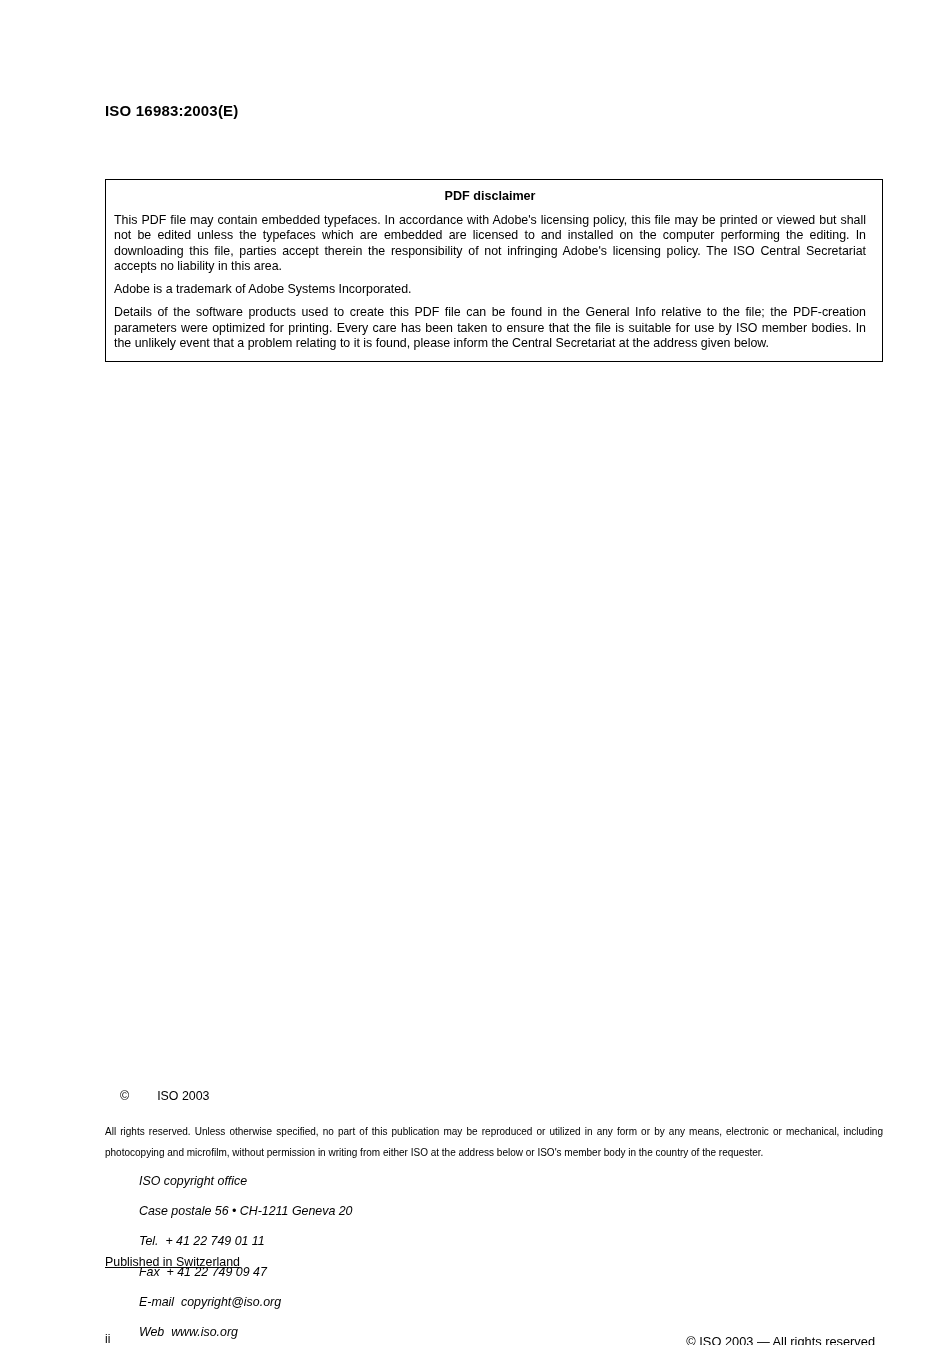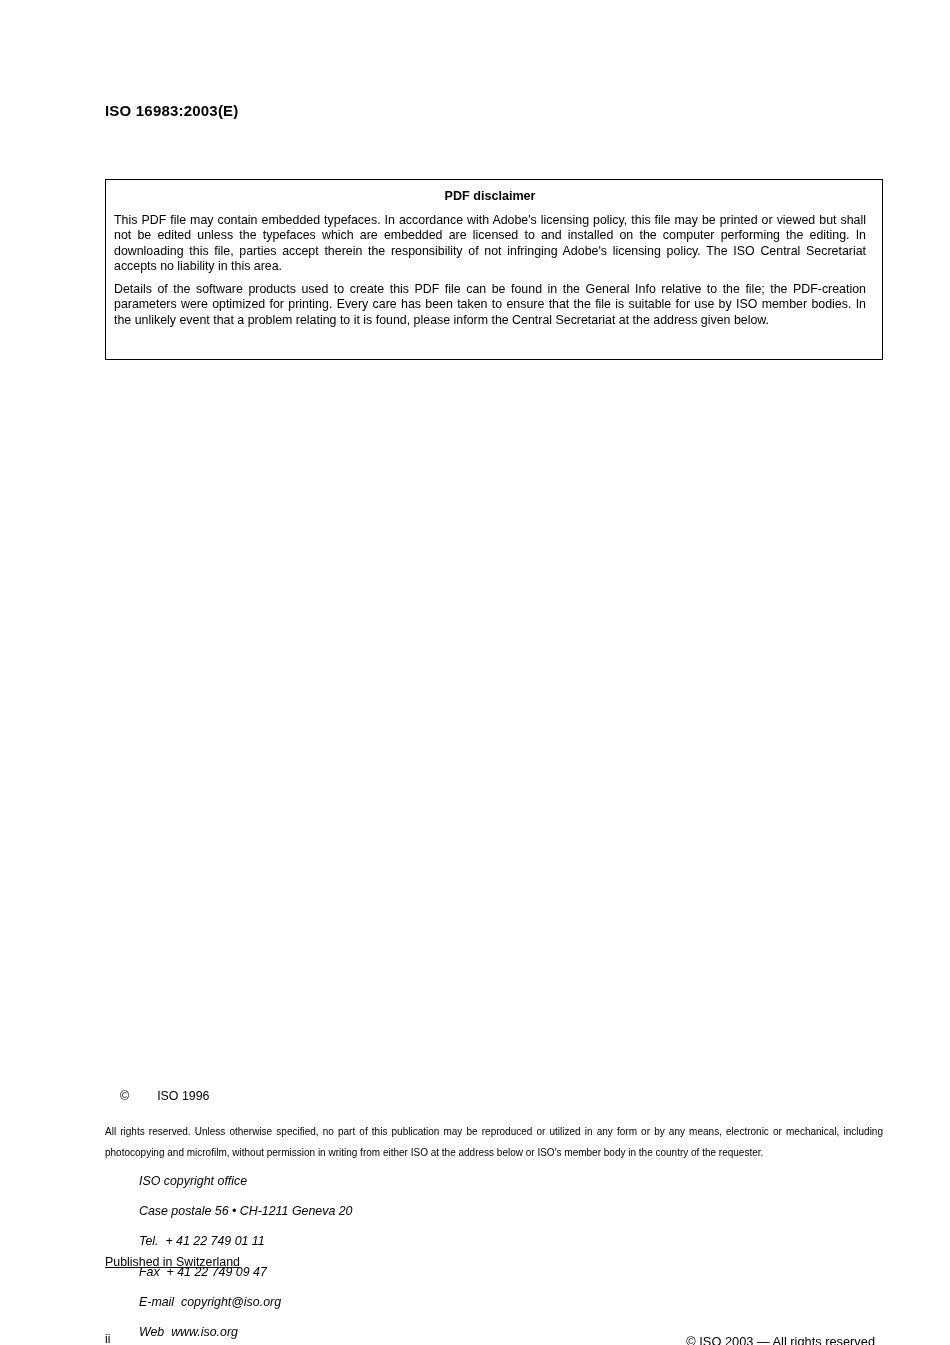--- a/index.html
+++ b/index.html
@@ -97,25 +97,26 @@
   }
 </style>
 </head>
 <body>
 
 <div class="page-header">ISO 16983:2003(E)</div>
 
 <div class="disclaimer-box">
   <div class="disclaimer-title">PDF disclaimer</div>
   <p class="disclaimer-para">This PDF file may contain embedded typefaces. In accordance with Adobe's licensing policy, this file may be printed or viewed but shall not be edited unless the typefaces which are embedded are licensed to and installed on the computer performing the editing. In downloading this file, parties accept therein the responsibility of not infringing Adobe's licensing policy. The ISO Central Secretariat accepts no liability in this area.</p>
+  <p class="disclaimer-para">Adobe is a trademark of Adobe Systems Incorporated.</p>
   <p class="disclaimer-para">Details of the software products used to create this PDF file can be found in the General Info relative to the file; the PDF-creation parameters were optimized for printing. Every care has been taken to ensure that the file is suitable for use by ISO member bodies. In the unlikely event that a problem relating to it is found, please inform the Central Secretariat at the address given below.</p>
 </div>
 
 <div class="copyright-line">
-  <span>©</span><span class="owner">ISO 1996</span>
+  <span>©</span><span class="owner">ISO 2003</span>
 </div>
 
 <div class="copyright-notice">All rights reserved. Unless otherwise specified, no part of this publication may be reproduced or utilized in any form or by any means, electronic or mechanical, including photocopying and microfilm, without permission in writing from either ISO at the address below or ISO's member body in the country of the requester.</div>
 
 <div class="address-block">
   <div class="address-line">ISO copyright office</div>
   <div class="address-line">Case postale 56 • CH-1211 Geneva 20</div>
   <div class="address-line">Tel.  + 41 22 749 01 11</div>
   <div class="address-line">Fax  + 41 22 749 09 47</div>
   <div class="address-line">E-mail  copyright@iso.org</div>

